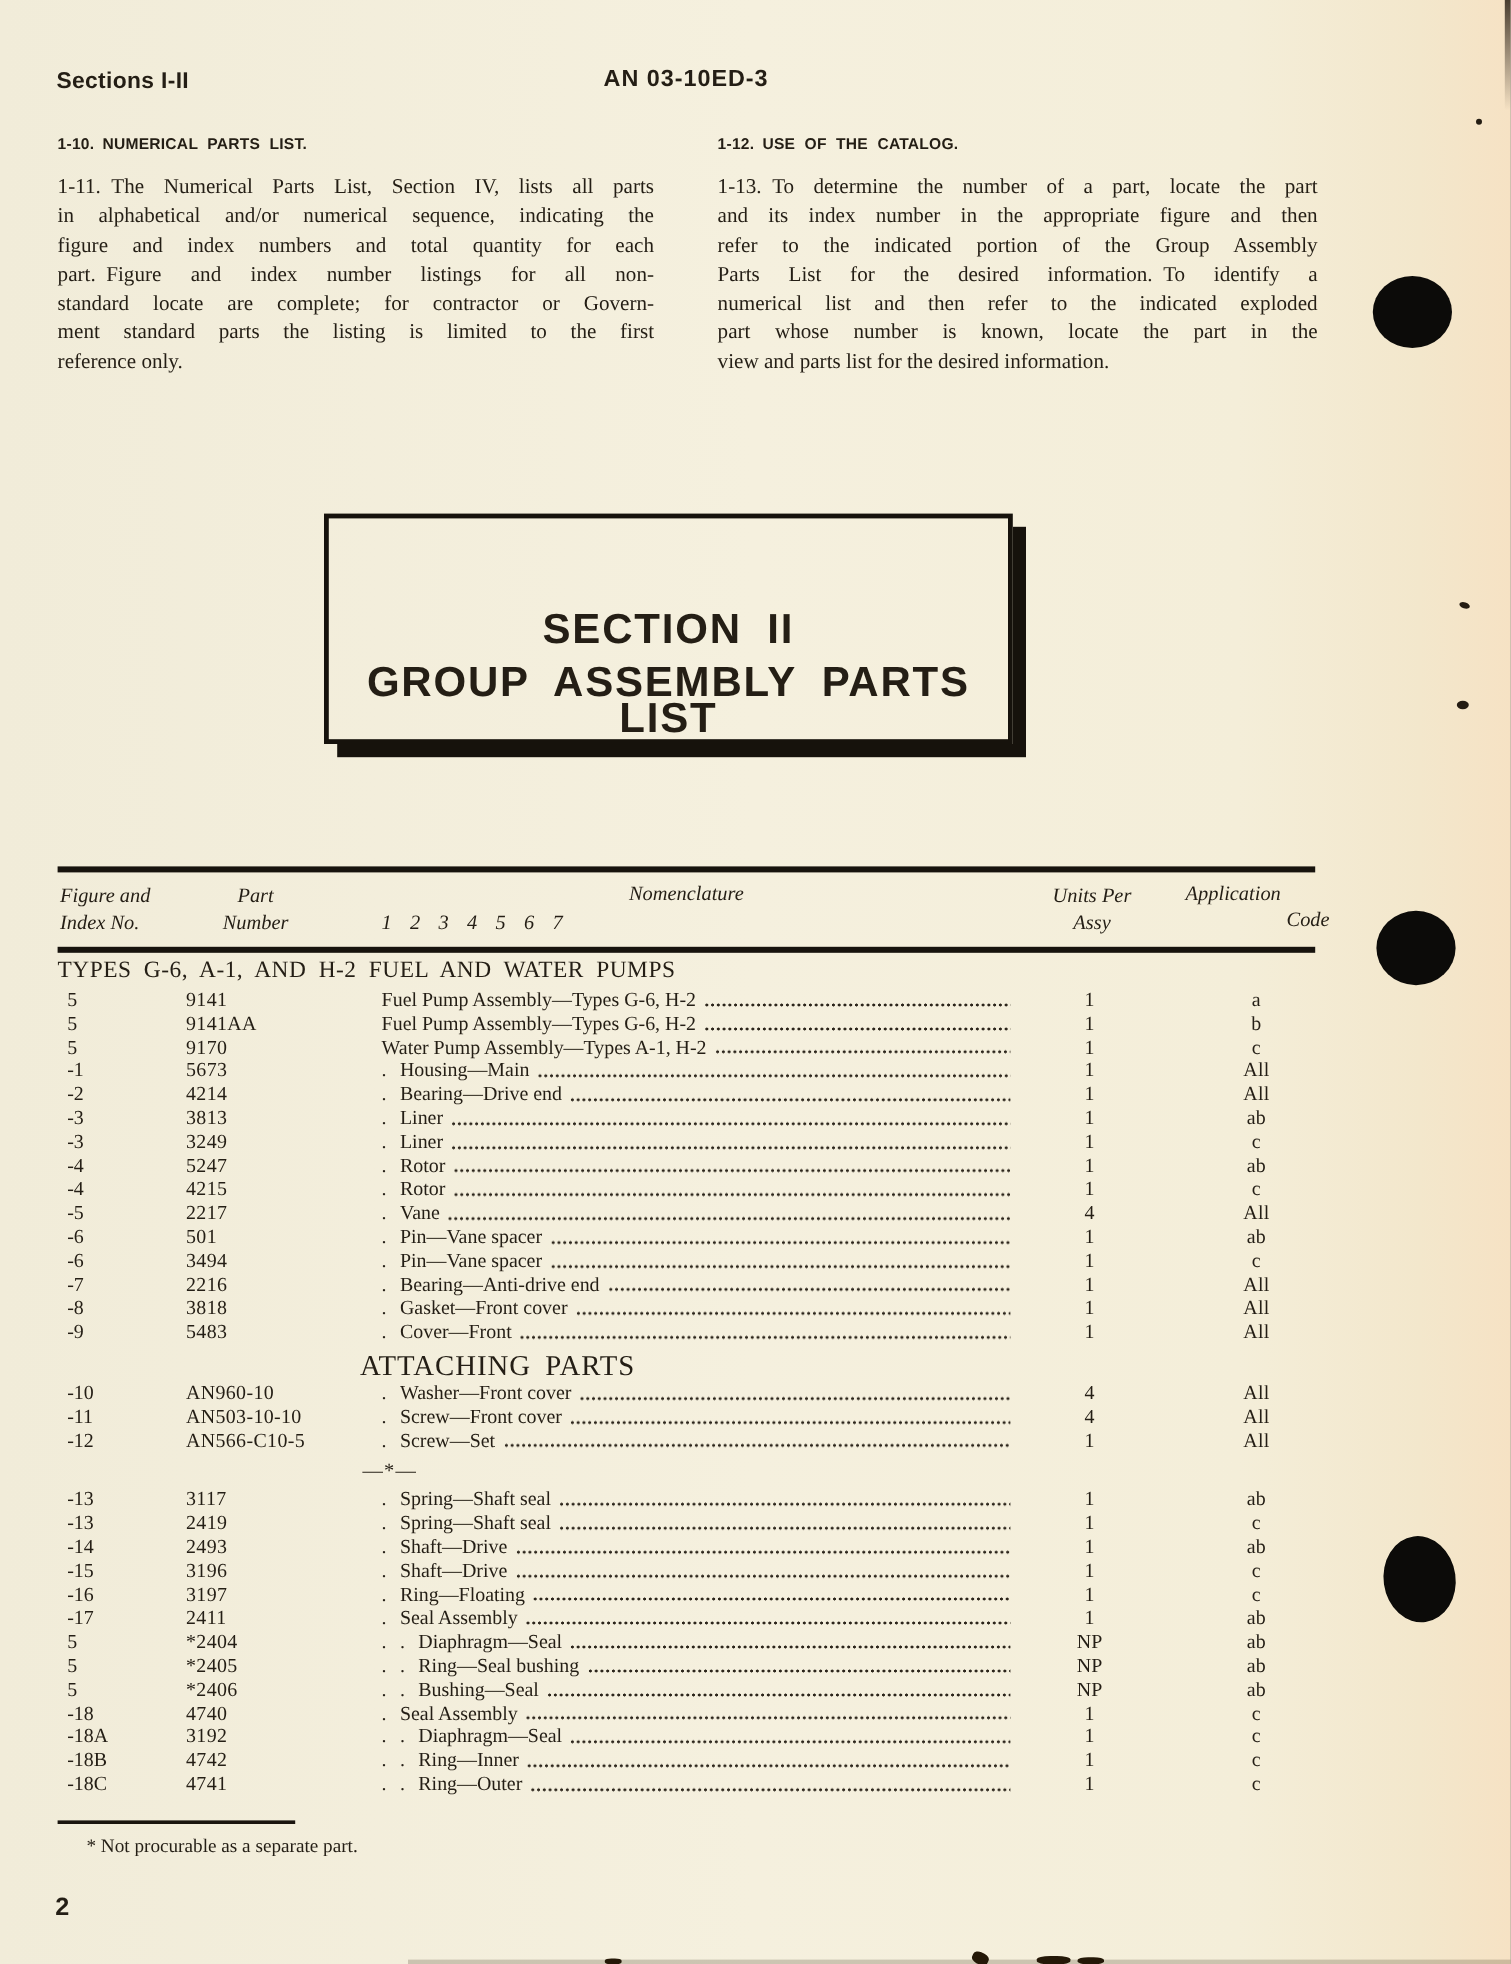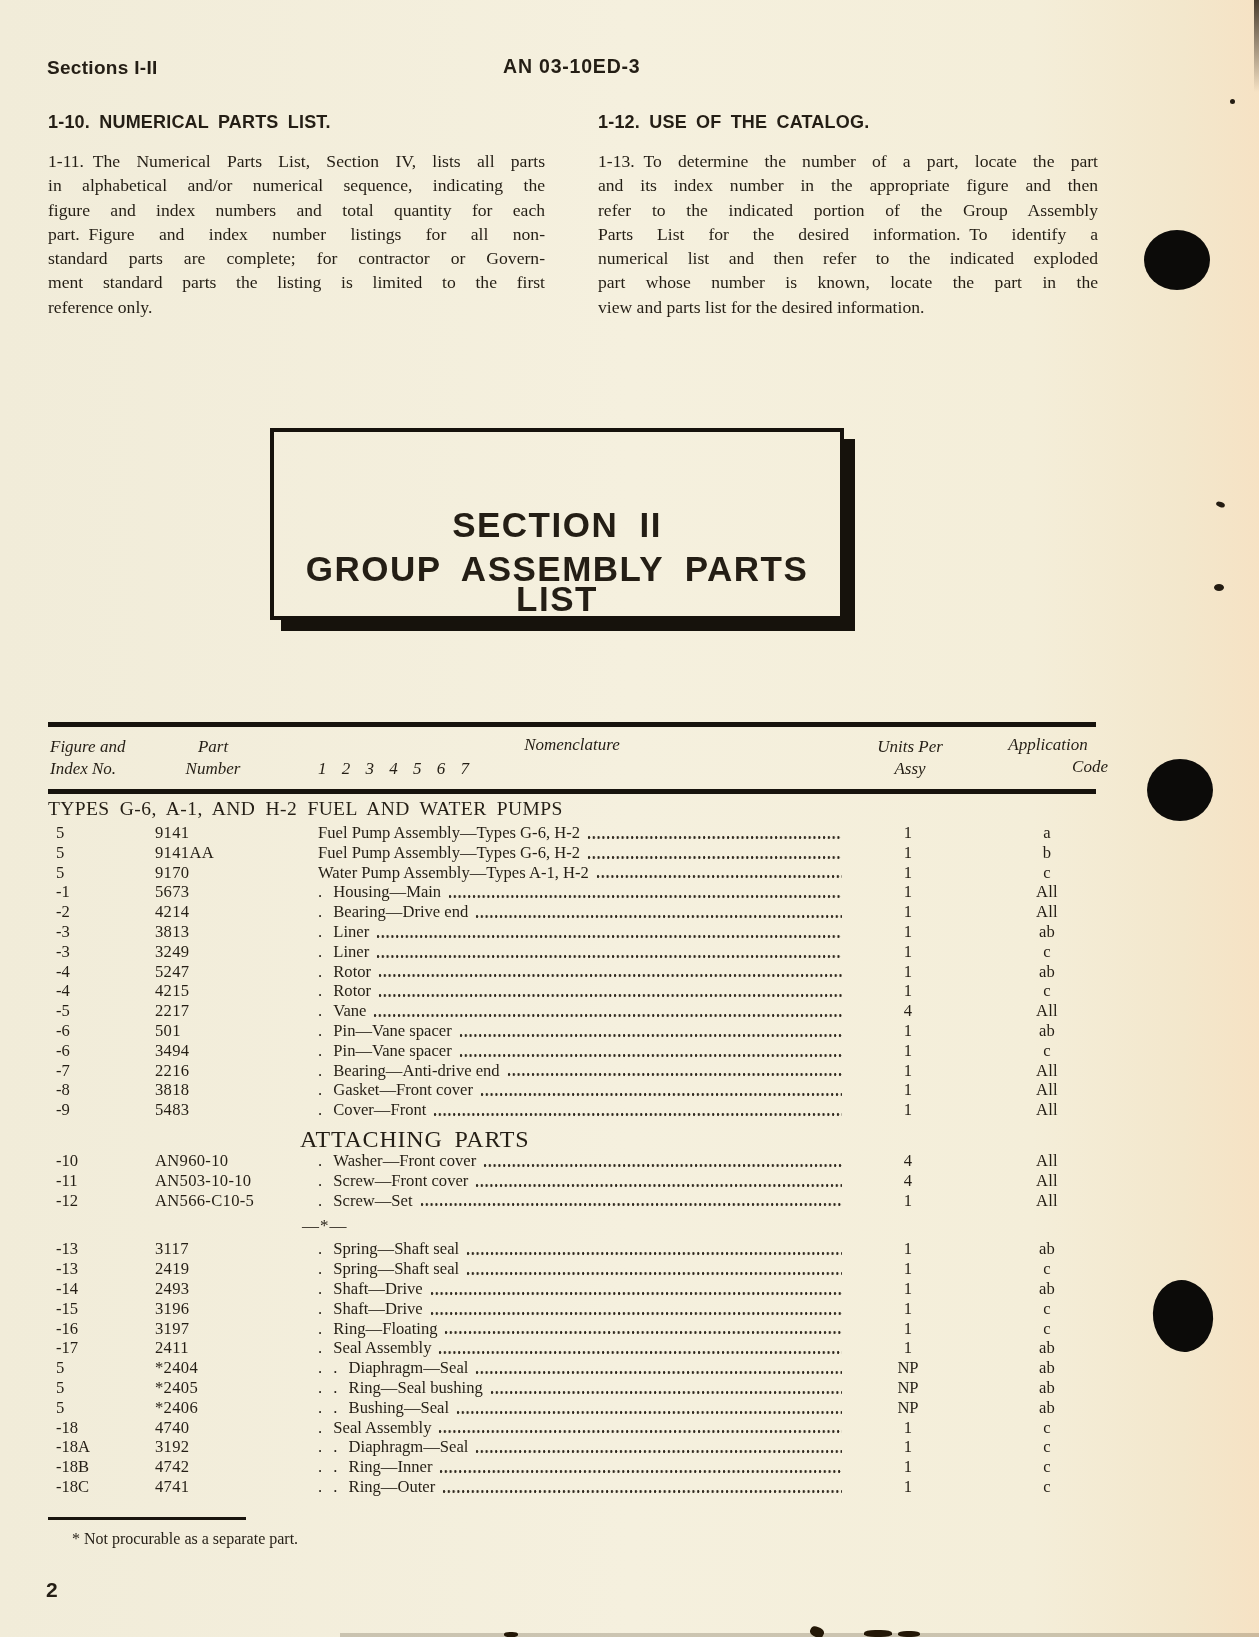--- a/index.html
+++ b/index.html
@@ -6,42 +6,42 @@
   .page{position:relative;width:1259px;height:1637px;margin:0 auto;overflow:hidden;
     background:linear-gradient(90deg,#f1ecd9 0%,#f5f0de 50%,#f4eed9 82%,#f3e7cc 94%,#f6e2c4 100%);
     font-family:"Liberation Serif",serif;color:#241e15;}
   
   .hdr-left{position:absolute;left:47px;top:57px;font-family:"Liberation Sans",sans-serif;font-weight:700;font-size:19px;letter-spacing:.3px;}
   .hdr-center{position:absolute;left:503px;top:55px;font-family:"Liberation Sans",sans-serif;font-weight:700;font-size:19.5px;letter-spacing:.8px;}
   
   .col{position:absolute;top:112px;width:497px;}
   .col.leftcol{left:48px;}
   .col.rightcol{left:598px;width:500px;}
-  .col h2{margin:0;font-family:"Liberation Sans",sans-serif;font-weight:700;font-size:18px;letter-spacing:.2px;word-spacing:4px;white-space:pre;}
+  .col h2{margin:0;font-family:"Liberation Sans",sans-serif;font-weight:700;font-size:13px;letter-spacing:.2px;word-spacing:4px;white-space:pre;}
   .para{margin-top:16px;font-size:17.6px;line-height:24.3px;}
   .para .ln{text-align:justify;text-align-last:justify;text-justify:inter-word;white-space:normal;}
   .para .ln.last{text-align-last:left;}
   
   .sbox{position:absolute;left:270px;top:428px;width:574px;height:192px;box-sizing:border-box;
     border:4px solid #16120c;box-shadow:11px 11px 0 0 #16120c;text-align:center;padding-top:78px;}
   .sbox .bx{font-family:"Liberation Sans",sans-serif;font-weight:700;font-size:35px;letter-spacing:1.5px;word-spacing:10px;line-height:30px;text-align:center;}
   .sbox .bx2{margin-top:14px;}
   
   .thead{position:absolute;left:48px;top:722px;width:1048px;height:72px;font-style:italic;font-size:17px;}
   .rule{position:absolute;left:0;width:100%;height:5px;background:#17130d;}
   .rule.r2{top:67px;}
   .hlbl{position:absolute;white-space:pre;}
   .h-fig1{left:2px;top:15px;}   .h-fig2{left:2px;top:37px;}
   .h-part{left:105px;top:15px;width:120px;text-align:center;}
   .h-part2{left:105px;top:37px;width:120px;text-align:center;}
   .h-nom{left:0;right:0;top:13px;text-align:center;}
   .h-items{left:270px;top:37px;word-spacing:7px;letter-spacing:2px;}
   .h-units{left:802px;top:15px;width:120px;text-align:center;}
   .h-units2{left:802px;top:37px;width:120px;text-align:center;}
-  .h-app{left:940px;top:13px;width:120px;text-align:center;}
+  .h-app{left:940px;top:13px;width:120px;}
   .h-app2{left:940px;top:35px;width:120px;text-align:right;}
   
   .tbody{position:absolute;left:48px;top:797px;width:1048px;}
   .trow{display:flex;align-items:baseline;height:19.8px;font-size:16.6px;line-height:19.8px;}
   .trow.sec{display:block;height:26px;line-height:24px;text-align:left;font-size:19.5px;word-spacing:5px;letter-spacing:.4px;}
   .trow.sub{display:block;height:31px;line-height:20px;box-sizing:border-box;padding:9px 0 0 252px;font-size:24px;letter-spacing:.8px;word-spacing:5px;}
   .trow.sepr{display:block;height:29px;line-height:18px;box-sizing:border-box;padding:7px 0 0 254px;font-size:17px;letter-spacing:1px;}
   .c-fig{flex:0 0 100px;box-sizing:border-box;padding-left:8px;}
   .c-part{flex:0 0 152px;box-sizing:border-box;padding-left:7px;letter-spacing:.3px;}
   .c-nom{flex:1 1 auto;display:flex;align-items:baseline;box-sizing:border-box;padding-left:18px;min-width:0;}
@@ -82,21 +82,21 @@
   <div class="hdr-left">Sections I-II</div>
   <div class="hdr-center">AN 03-10ED-3</div>
 
   <div class="col leftcol">
     <h2>1-10. NUMERICAL PARTS LIST.</h2>
     <div class="para">
         <div class="ln">1-11. The Numerical Parts List, Section IV, lists all parts</div>
         <div class="ln">in alphabetical and/or numerical sequence, indicating the</div>
         <div class="ln">figure and index numbers and total quantity for each</div>
         <div class="ln">part. Figure and index number listings for all non-</div>
-        <div class="ln">standard parts are complete; for contractor or Govern-</div>
+        <div class="ln">standard locate are complete; for contractor or Govern-</div>
         <div class="ln">ment standard parts the listing is limited to the first</div>
         <div class="ln last">reference only.</div>
       </div>
   </div>
 
   <div class="col rightcol">
     <h2>1-12. USE OF THE CATALOG.</h2>
     <div class="para">
         <div class="ln">1-13. To determine the number of a part, locate the part</div>
         <div class="ln">and its index number in the appropriate figure and then</div>

